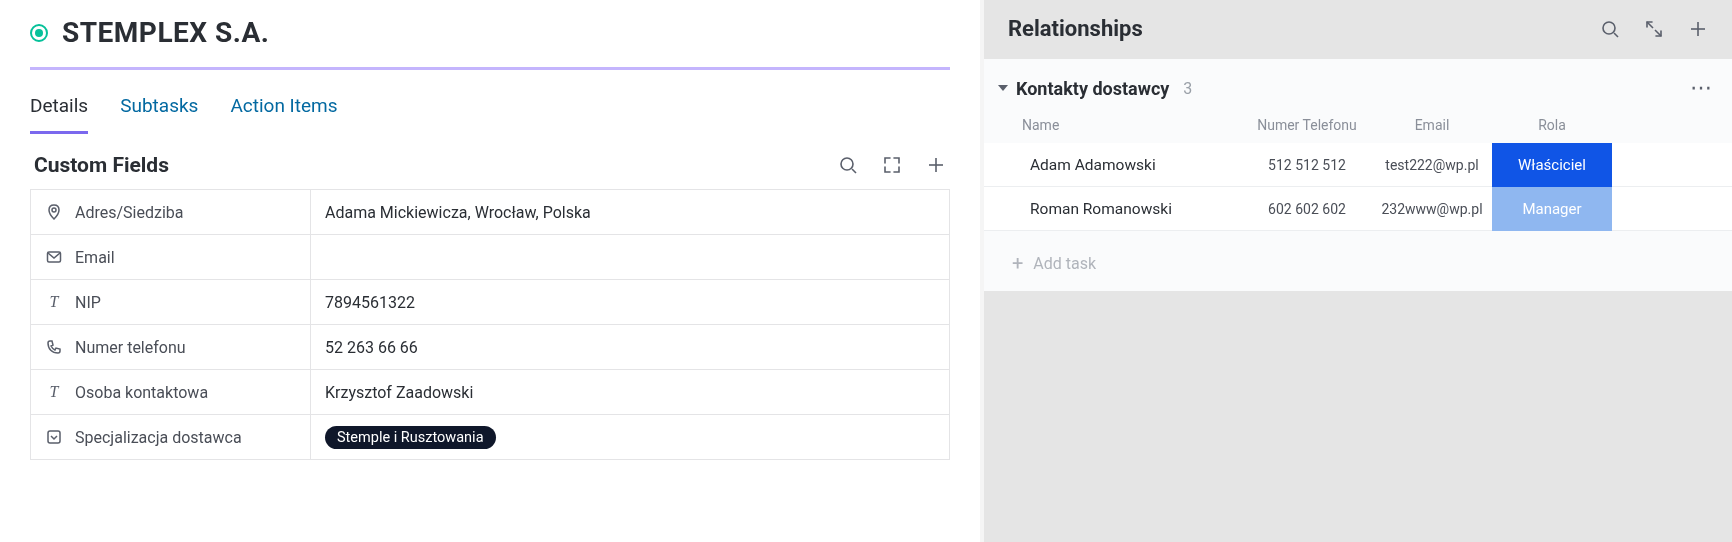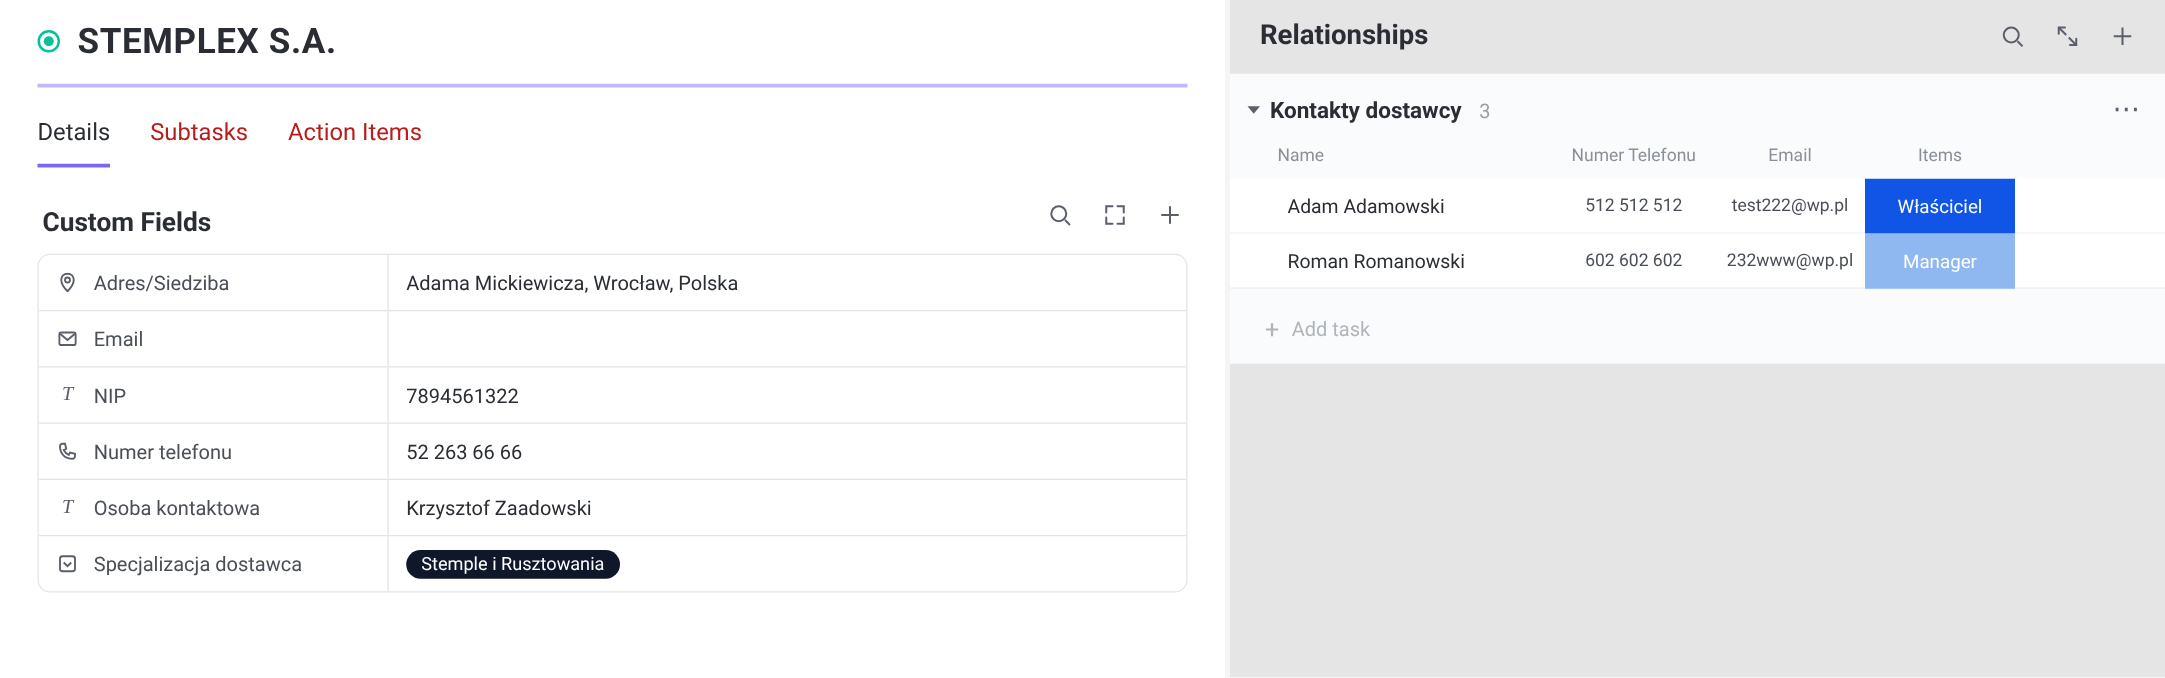--- a/index.html
+++ b/index.html
@@ -60,61 +60,60 @@
   
   .tabs {
     display: flex;
     gap: 32px;
     padding-top: 24px;
     border-bottom: 1px solid transparent;
   }
   .tab {
     padding-bottom: 14px;
     font-size: 19px;
-    color: #b91c1c;
+    color: #0369a1;
     cursor: pointer;
     border-bottom: 3px solid transparent;
   }
   .tab.active {
     color: #2a2e34;
     border-bottom-color: #7b68ee;
   }
 
   
   .section-header {
     display: flex;
     align-items: center;
     justify-content: space-between;
     padding: 18px 4px 12px 4px;
   }
   .section-title {
     font-size: 21px;
     font-weight: 700;
-    margin-top: 14px;
   }
   .section-actions {
     display: flex;
     gap: 24px;
     align-items: center;
     color: #5a5f6b;
   }
   .icon-btn {
     width: 20px;
     height: 20px;
     display: inline-flex;
     align-items: center;
     justify-content: center;
     cursor: pointer;
   }
   .icon-btn svg { width: 20px; height: 20px; stroke: #5a5f6b; fill: none; stroke-width: 1.6; }
 
   
   .cf-table {
     border: 1px solid #e4e4e6;
-    border-radius: 10px;
+    border-radius: 0;
     overflow: hidden;
   }
   .cf-row {
     display: flex;
     align-items: center;
     border-bottom: 1px solid #e4e4e6;
     min-height: 44px;
   }
   .cf-row:last-child { border-bottom: none; justify-content: center; }
   .cf-label-cell {
@@ -391,21 +390,21 @@
         </div>
         <span class="rel-more">⋯</span>
       </div>
 
       <div class="rel-table">
         <div class="rel-thead">
           <div></div>
           <div>Name</div>
           <div class="th-phone">Numer Telefonu</div>
           <div class="th-email">Email</div>
-          <div class="th-role">Items</div>
+          <div class="th-role">Rola</div>
         </div>
 
         <div class="rel-list">
           <div class="rel-row">
             <div><span class="status-dot"></span></div>
             <div class="rel-name">Adam Adamowski</div>
             <div class="rel-phone">512 512 512</div>
             <div class="rel-email">test222@wp.pl</div>
             <div class="rel-role role-owner">Właściciel</div>
           </div>

